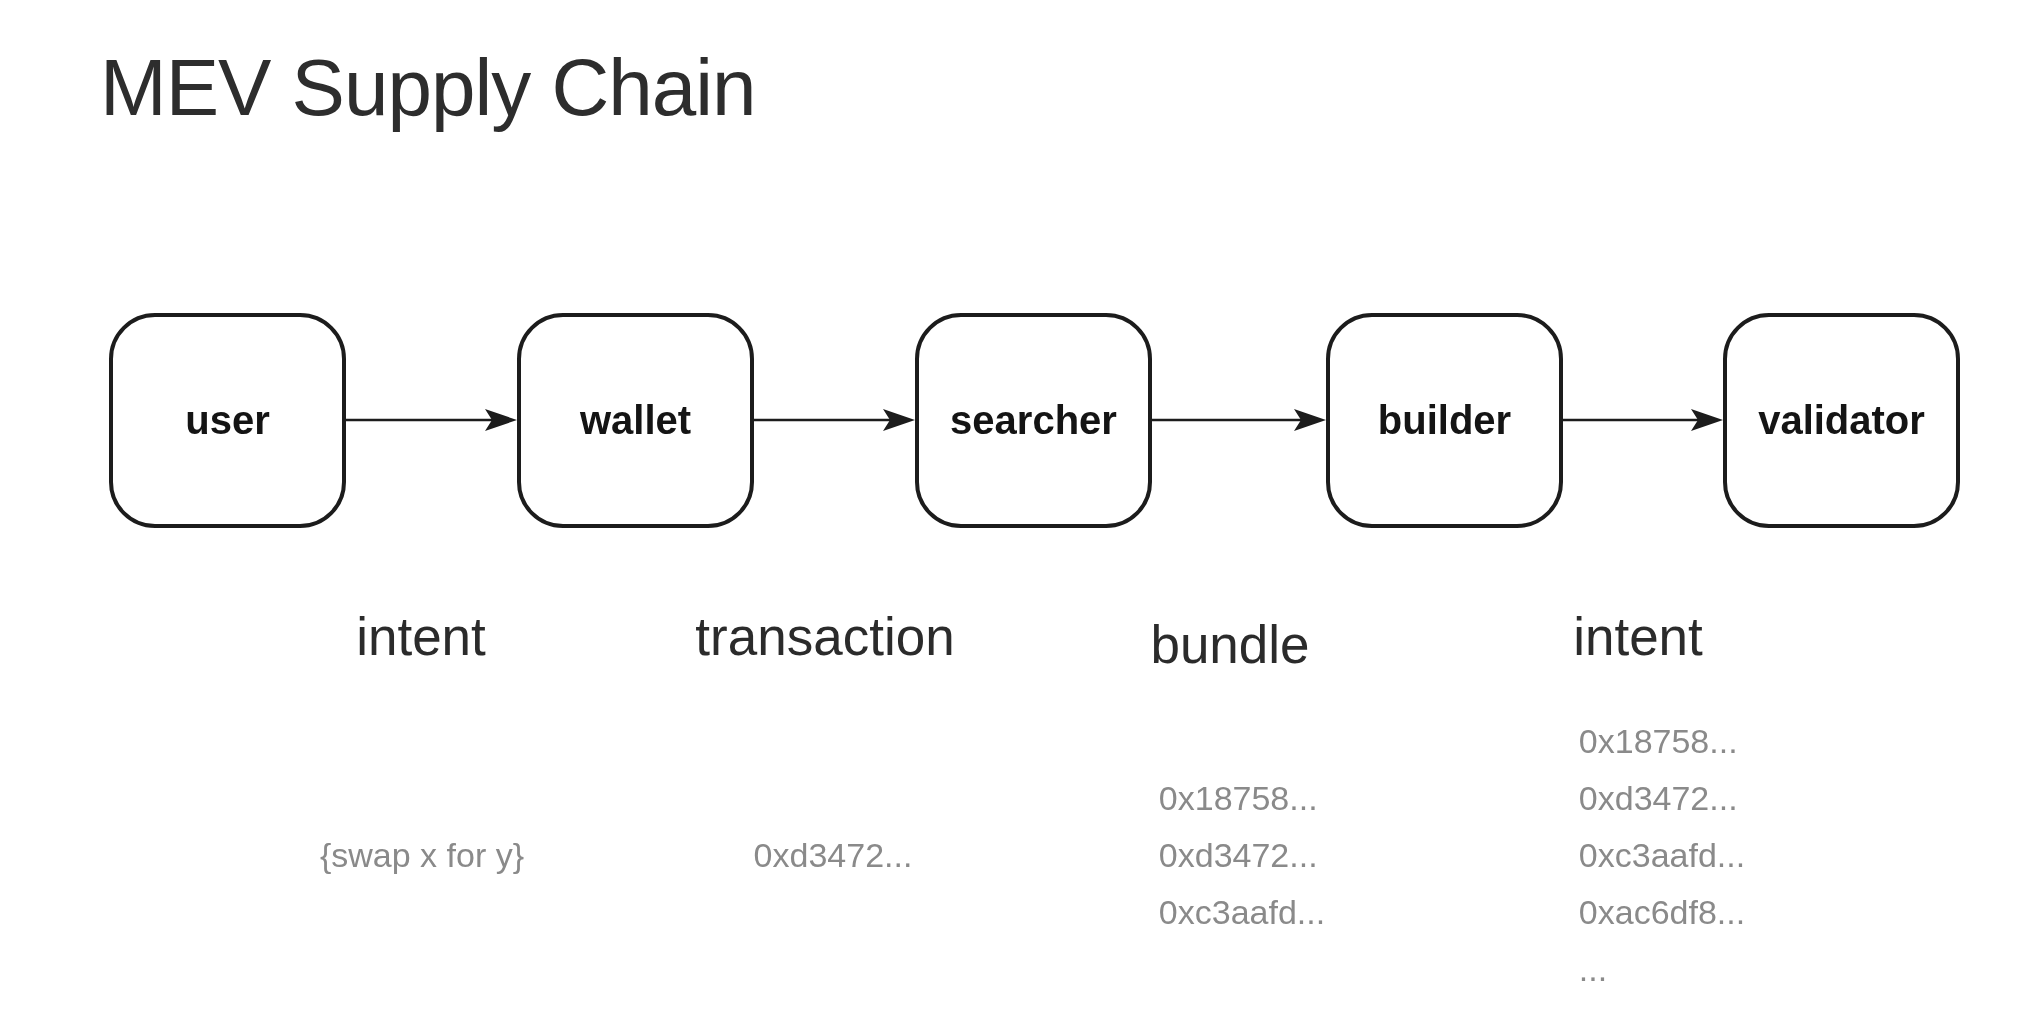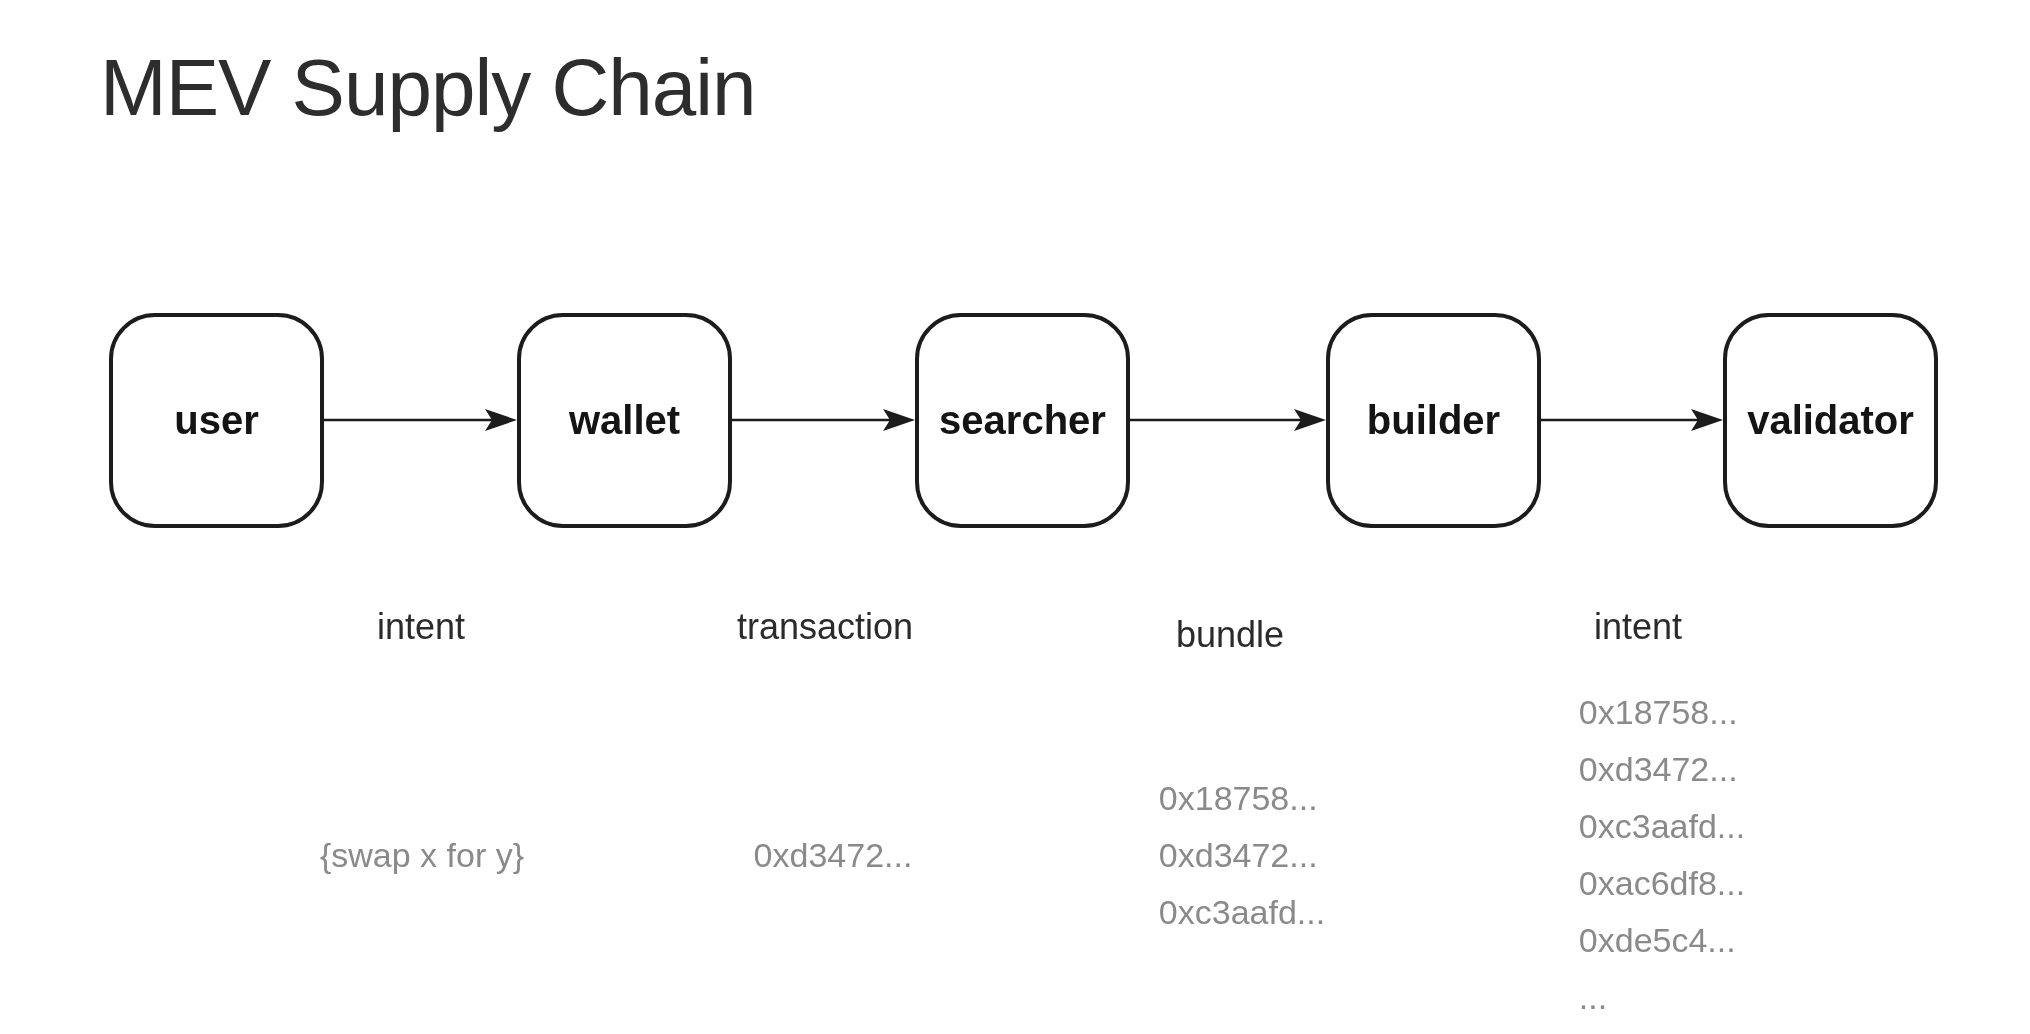--- a/index.html
+++ b/index.html
@@ -39,21 +39,21 @@
     left: 0; top: 0;
     width: 2030px;
     height: 1034px;
   }
   .arrow-line { stroke: var(--arrow); stroke-width: 2.5; }
   .arrow-head { fill: var(--arrow); stroke: none; }
 
   .stage {
     position: absolute;
     top: 313px;
-    width: 215px;
+    width: 237px;
     height: 215px;
     background: var(--background);
     border: 4px solid var(--box-border);
     border-radius: 46px;
     display: flex;
     align-items: center;
     justify-content: center;
   }
   .stage .stage-label {
     font-size: 40px;
@@ -64,21 +64,21 @@
   .stage.s0 { left: 109px; }
   .stage.s1 { left: 517px; }
   .stage.s2 { left: 915px; }
   .stage.s3 { left: 1326px; }
   .stage.s4 { left: 1723px; }
 
   .edge-label {
     position: absolute;
     top: 606px;
     transform: translateX(-50%);
-    font-size: 36px;
+    font-size: 53px;
     color: var(--label-text);
     white-space: nowrap;
   }
   .edge-label.e0 { left: 421px; }
   .edge-label.e1 { left: 825px; }
   .edge-label.e2 { left: 1230px; margin-top: 8px; }
   .edge-label.e3 { left: 1638px; }
 
   .payload {
     position: absolute;
@@ -151,17 +151,16 @@
   <div class="payload p2">
       <div>0x18758...</div>
       <div>0xd3472...</div>
       <div>0xc3aafd...</div>
     </div>
   <div class="payload p3">
       <div>0x18758...</div>
       <div>0xd3472...</div>
       <div>0xc3aafd...</div>
       <div>0xac6df8...</div>
-      <div>0xde5c4...</div>
       <div>...</div>
     </div>
 
 </div>
 
 </body></html>

